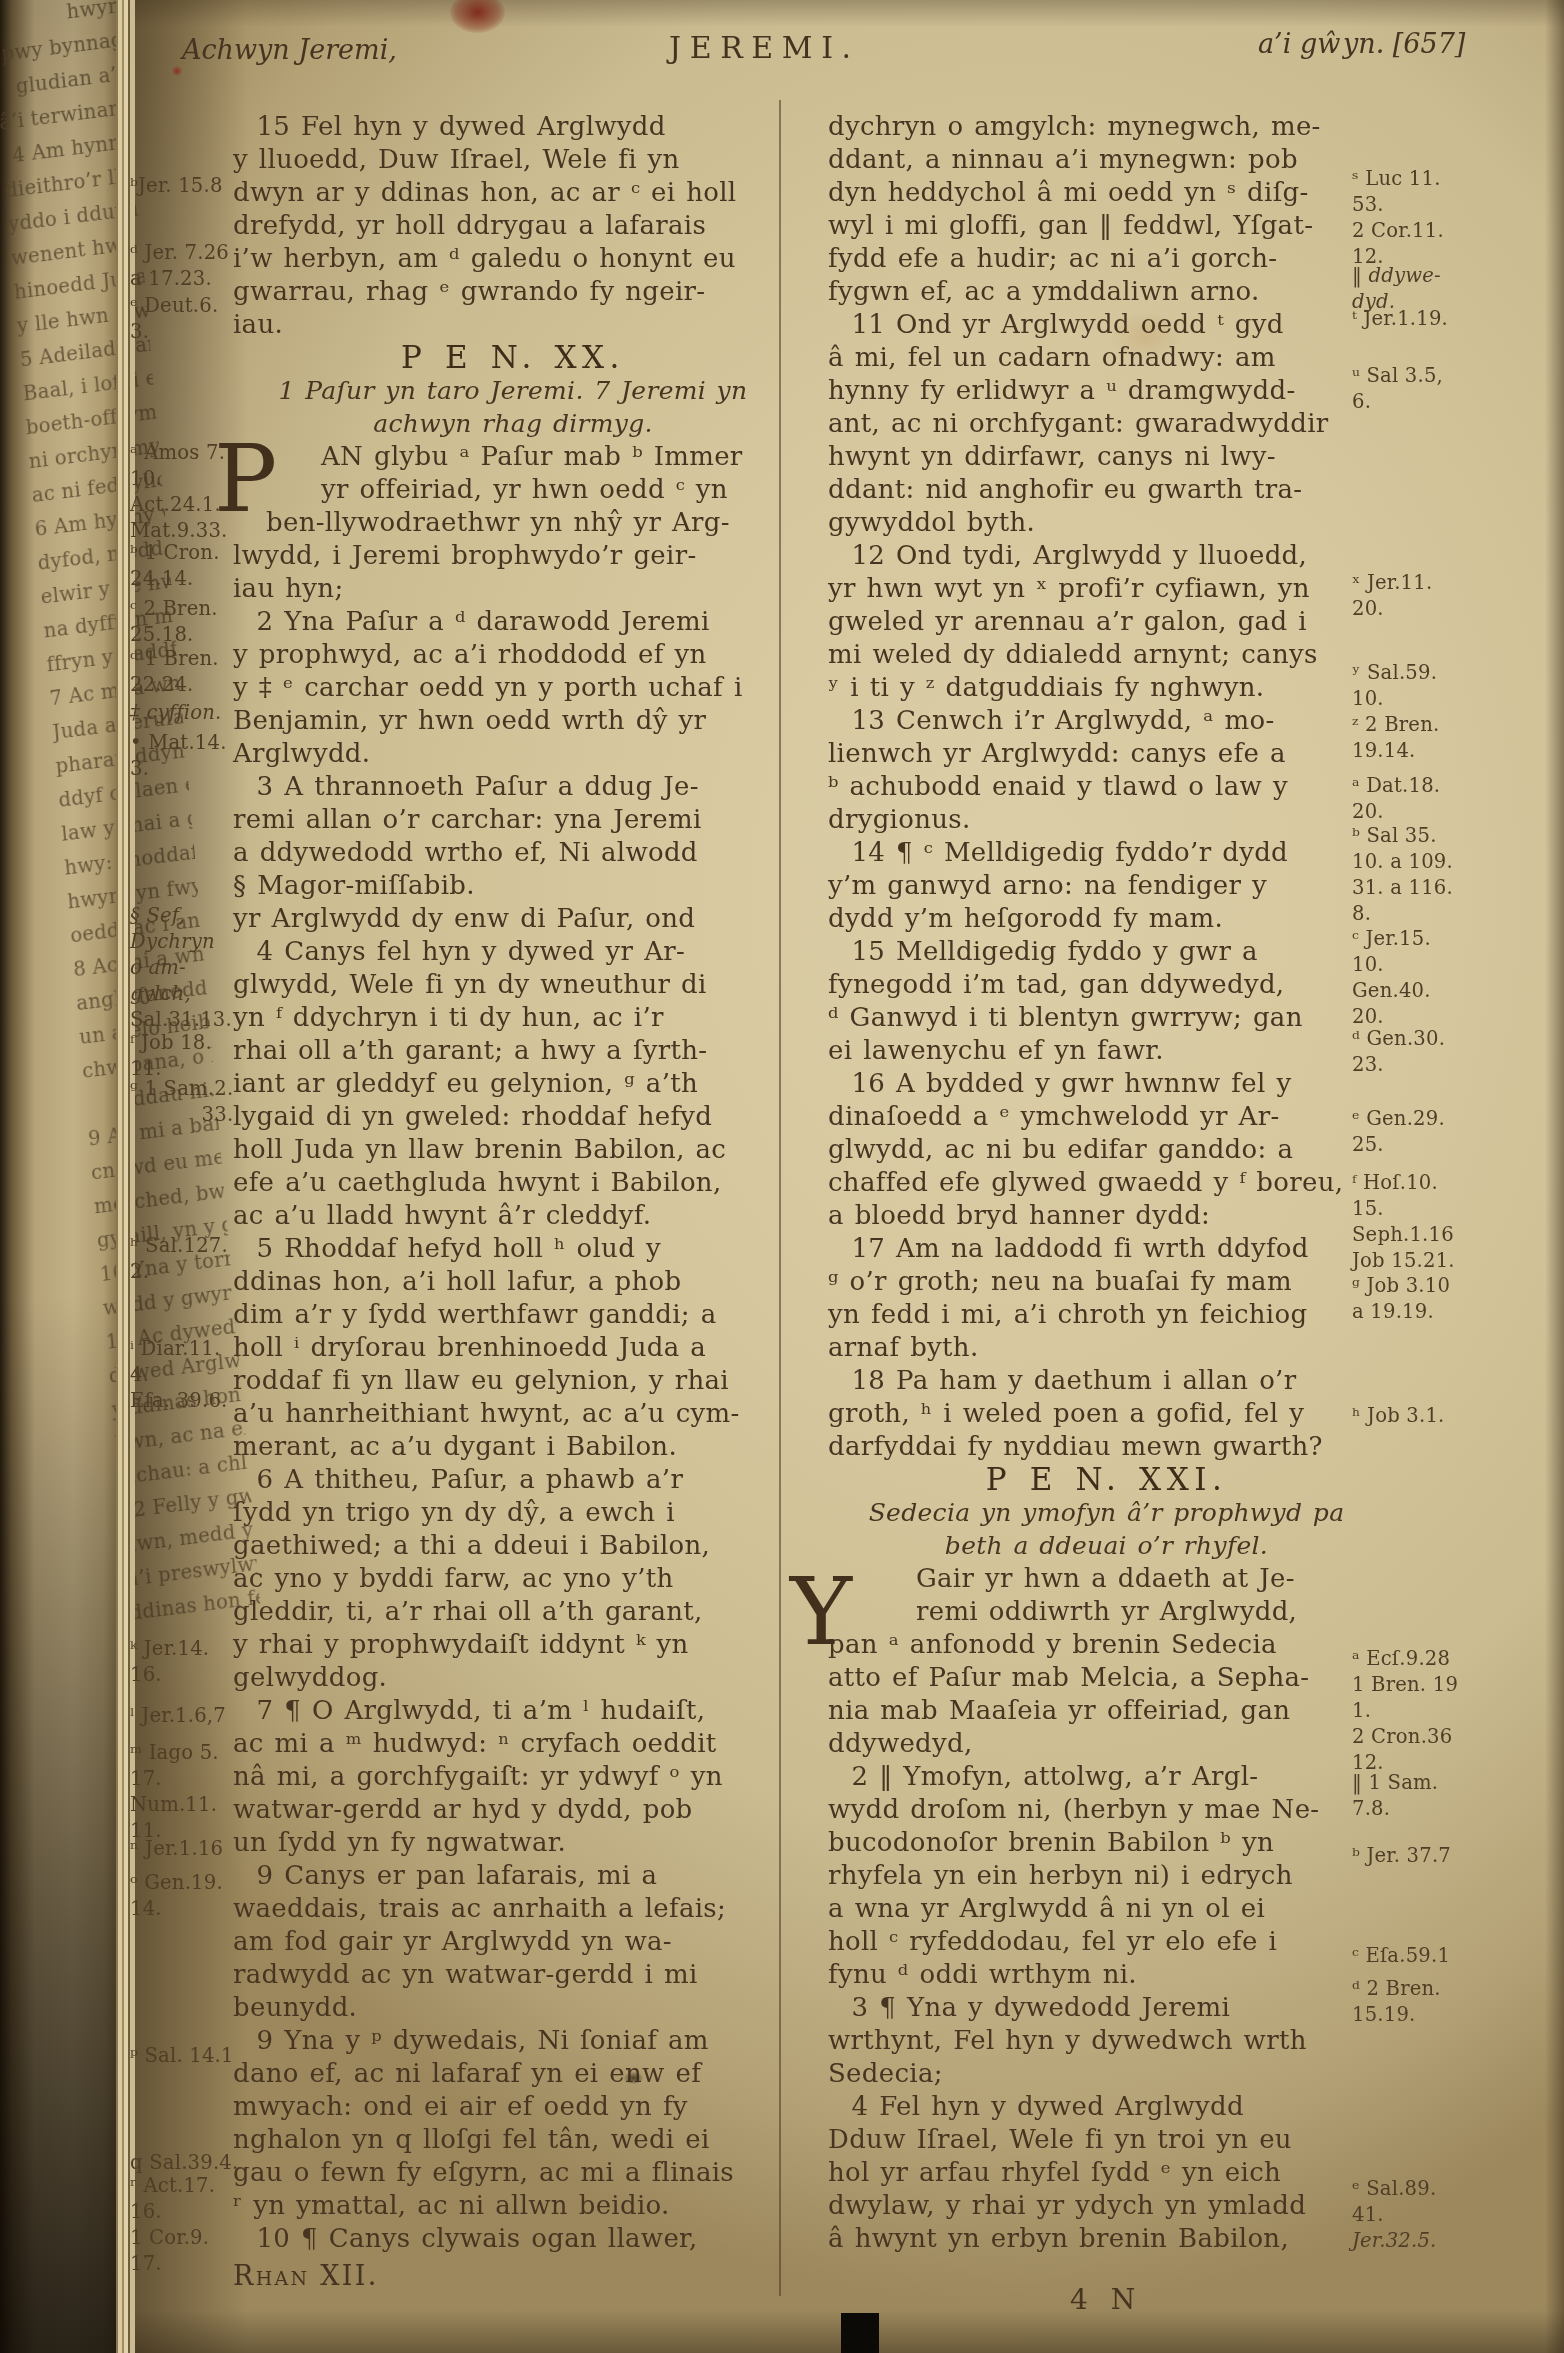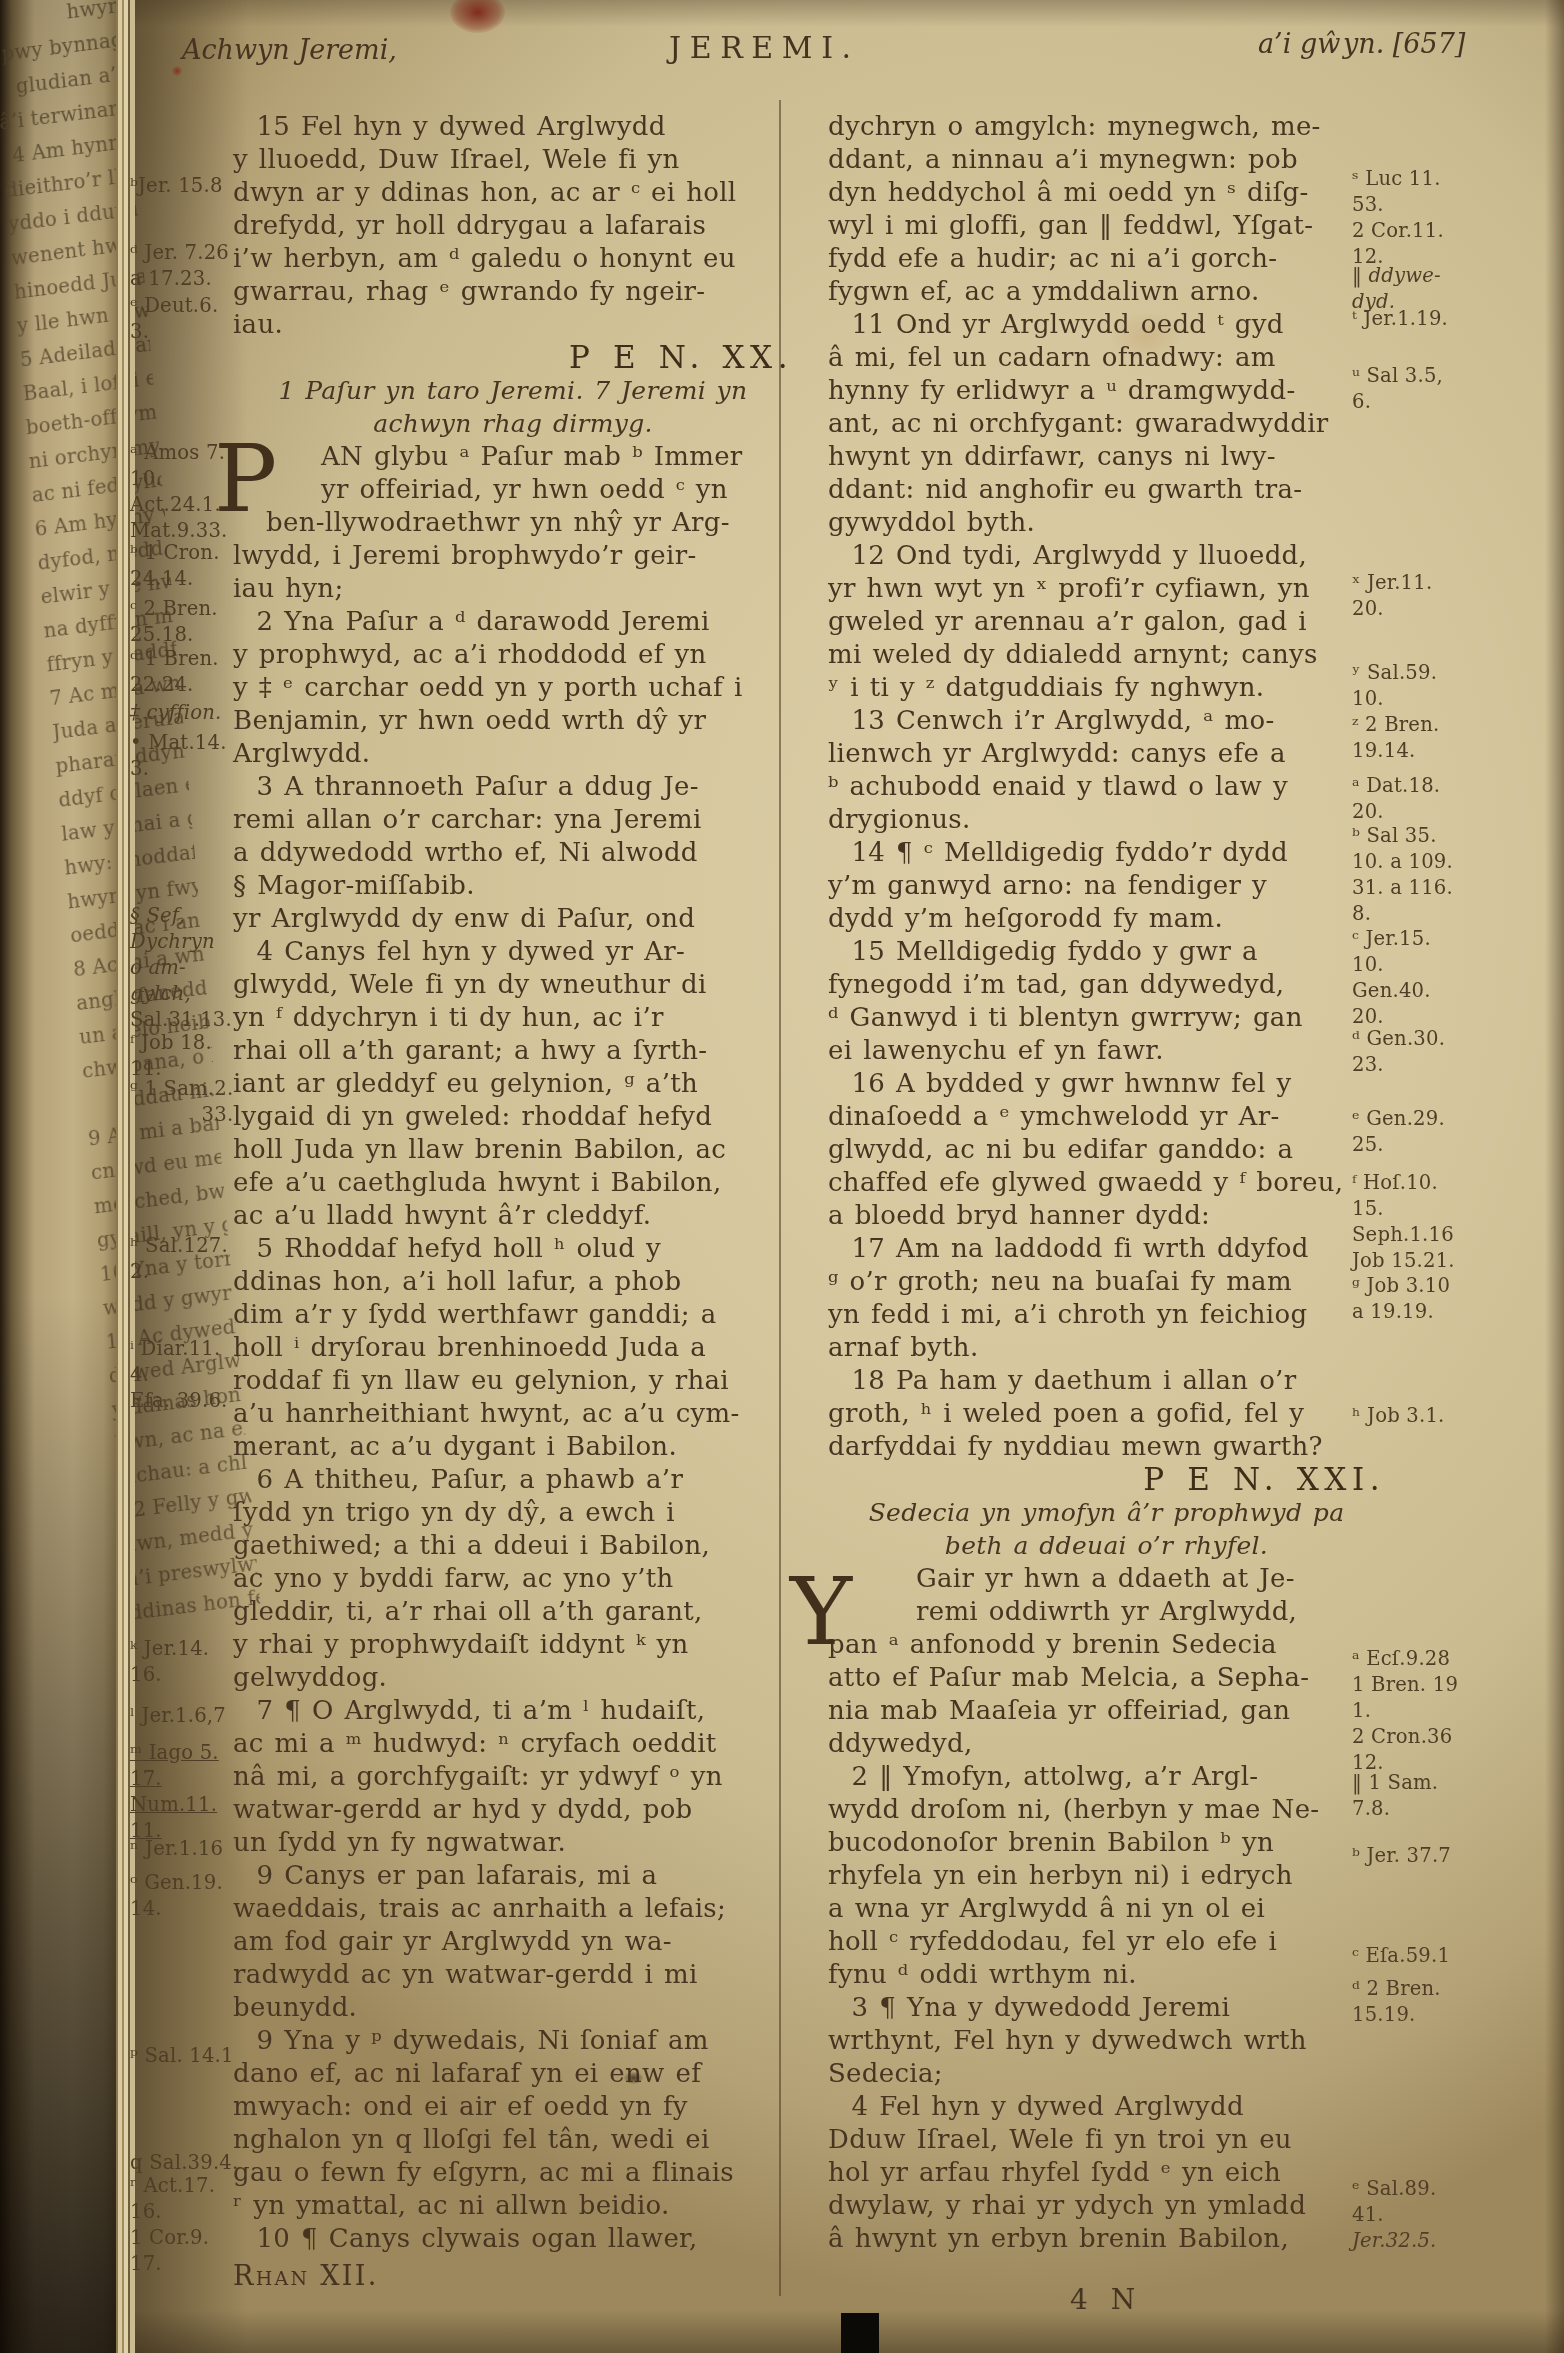--- a/index.html
+++ b/index.html
@@ -39,21 +39,21 @@
     background:radial-gradient(ellipse,rgba(170,110,50,.18),rgba(170,110,50,0) 75%);}
   
   .h-left{position:absolute;left:182px;top:34px;font-style:italic;font-size:27px;color:#463421;z-index:5;}
   .h-center{position:absolute;left:669px;top:30px;font-size:30px;letter-spacing:8.6px;color:#46321e;z-index:5;}
   .h-right{position:absolute;left:1258px;top:28px;font-style:italic;font-size:27px;color:#463421;z-index:5;}
   
   .col{position:absolute;top:110px;z-index:5;}
   .line{height:33px;line-height:33px;font-size:26px;color:#473521;white-space:nowrap;
     letter-spacing:0.3px;word-spacing:2.3px;}
   .vs{padding-left:23.5px;}
-  .pen{font-size:31px;text-align:right;letter-spacing:5.5px;color:#3f2d1a;}
+  .pen{font-size:31px;text-align:center;letter-spacing:5.5px;color:#3f2d1a;}
   .sum{font-style:italic;text-align:center;font-size:25px;}
   .d1{padding-left:88px;}
   .d3{padding-left:33px;}
   .divider{position:absolute;left:779px;top:100px;width:1.6px;height:2196px;background:rgba(74,56,34,.55);z-index:5;}
   .dropcap{position:absolute;font-size:94px;line-height:1;color:#42301c;z-index:6;}
   #cap-left{left:214px;top:432px;}
   #cap-right{left:790px;top:1565px;}
   
   .margin{position:absolute;top:0;height:2354px;z-index:5;}
   .note{position:absolute;font-size:19.6px;color:#503d26;}
@@ -368,21 +368,21 @@
       <div>
         <div class="nl">ᵏ Jer.14.</div>
         <div class="nl">16.</div>
       </div>
     </div>
     <div class="note" style="top: 1703px;">
       <div>
         <div class="nl">ˡ Jer.1.6,7</div>
       </div>
     </div>
-    <div class="note" style="top: 1740px; text-decoration: underline;">
+    <div class="note" style="top: 1740px;">
       <div>
         <div class="nl">ᵐ Iago 5.</div>
         <div class="nl">17.</div>
         <div class="nl">Num.11.</div>
         <div class="nl">11.</div>
       </div>
     </div>
     <div class="note" style="top: 1836px;">
       <div>
         <div class="nl">ⁿ Jer.1.16</div>

